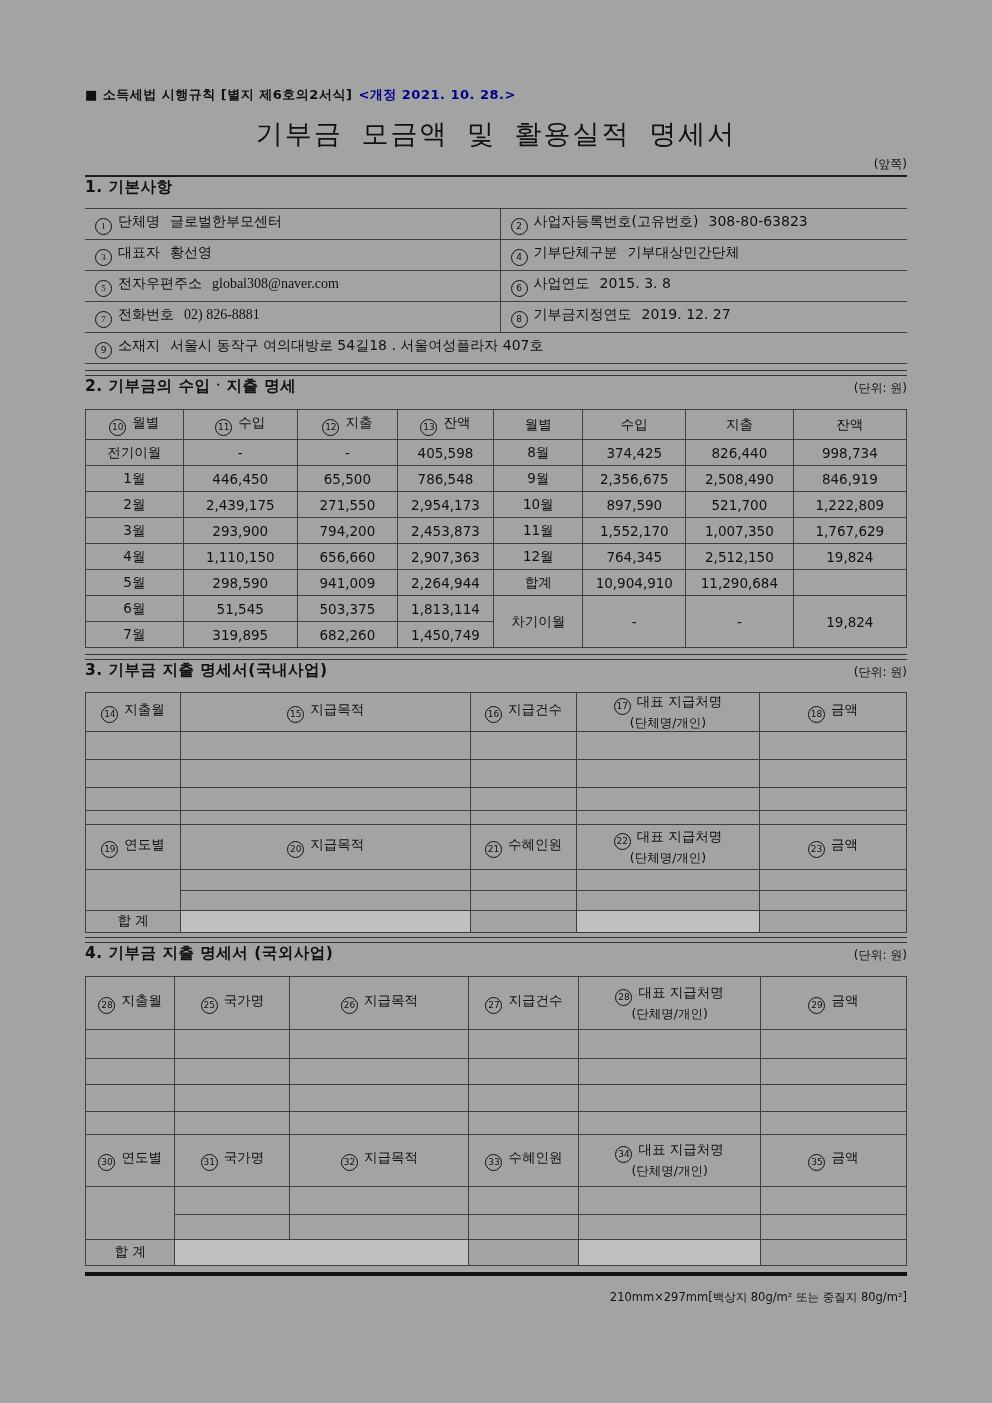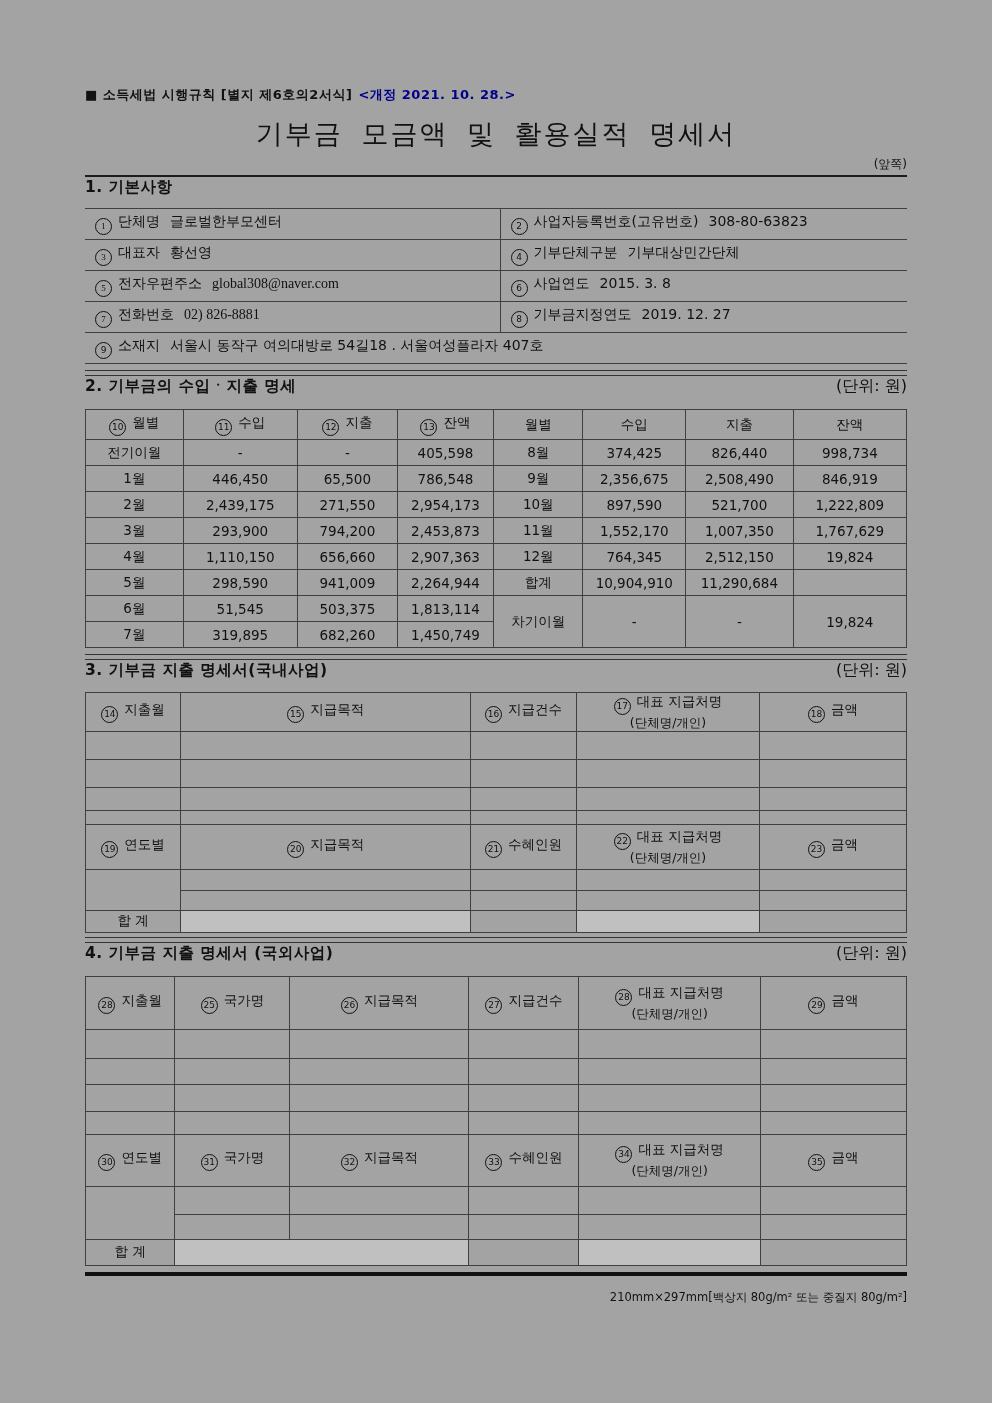--- a/index.html
+++ b/index.html
@@ -8,21 +8,21 @@
   .content { width:822px; margin:0 auto; padding-top:86px; }
 
   .form-note { font-size:13px; font-weight:bold; letter-spacing:0.5px; }
   .form-note .rev { color:#00008b; margin-left:6px; }
   .title { text-align:center; font-size:27px; font-weight:normal; letter-spacing:2px; word-spacing:8px; margin-top:12px; }
   .side { text-align:right; font-size:12px; margin-top:4px; }
   .rule { border-top:2px solid #1b1b1b; margin-top:2px; }
 
   .sec-row { display:flex; justify-content:space-between; align-items:flex-end; }
   .sec-head { font-size:15.5px; font-weight:bold; letter-spacing:0.5px; }
-  .unit { font-size:16px; }
+  .unit { font-size:12px; }
 
   table { border-collapse:collapse; width:100%; table-layout:fixed; }
   .grid th,.grid td { border:1px solid #3f3f3f; font-size:13.5px; font-weight:normal;
                       text-align:center; padding:0 2px; vertical-align:middle; overflow:hidden; }
   .gray { background:#c0c0c0; }
 
   
   .t1 { margin-top:10px; border-top:1.5px solid #3f3f3f; }
   .t1 td { border-bottom:1.5px solid #3f3f3f; font-size:14px; height:30px;
            padding:0 0 0 10px; vertical-align:middle; }

